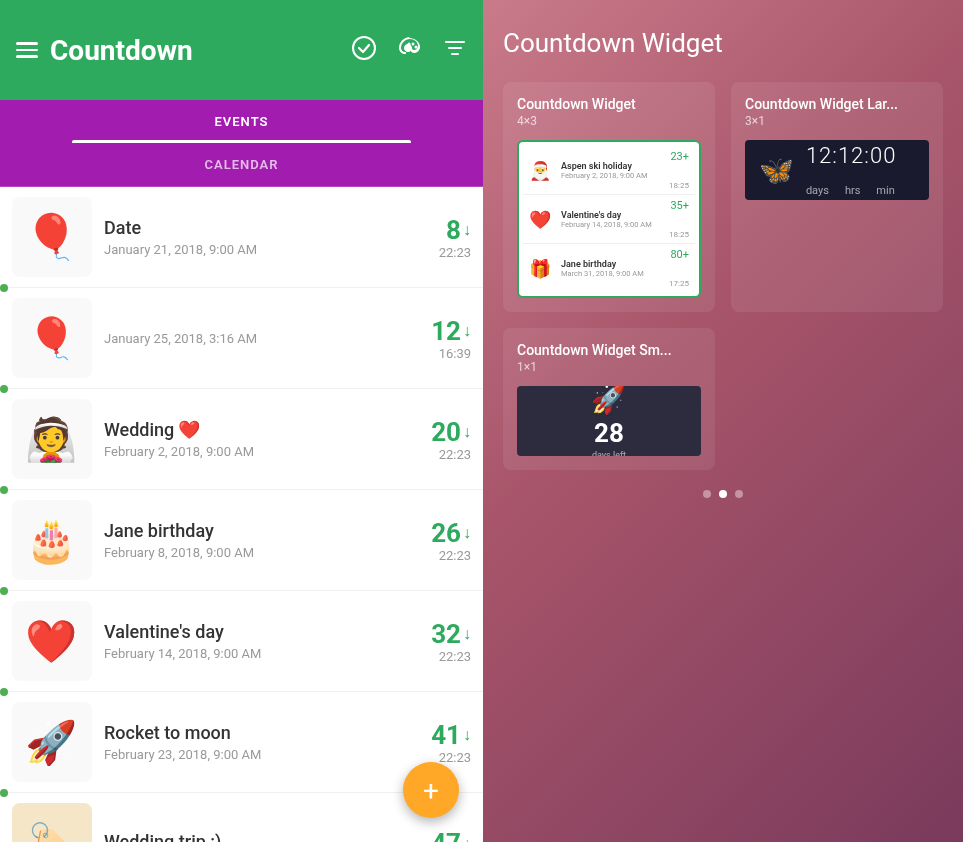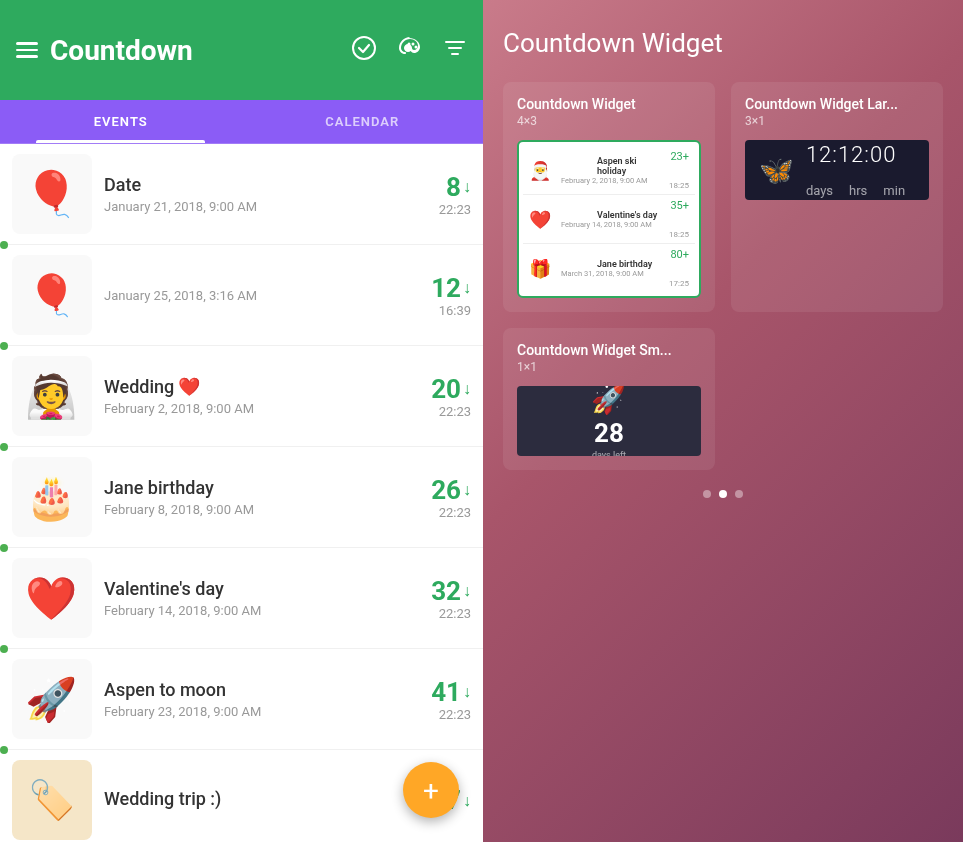--- a/index.html
+++ b/index.html
@@ -60,23 +60,24 @@
       align-items: center;
     }
 
     .header-icon {
       color: #fff;
       font-size: 22px;
       cursor: pointer;
     }
 
     .tabs {
-      background: #8b5cf6;
+      background: #a21caf;
       display: flex;
       border-bottom: 1px solid rgba(255,255,255,0.2);
+      flex-direction: column;
     }
 
     .tab {
       flex: 1;
       text-align: center;
       padding: 14px 0;
       color: rgba(255,255,255,0.7);
       font-size: 13px;
       font-weight: 600;
       letter-spacing: 1px;
@@ -270,21 +271,20 @@
     }
 
     .w4x3-info {
       flex: 1;
     }
 
     .w4x3-name {
       font-size: 9px;
       font-weight: 600;
       color: #333;
-      margin-left: 36px;
     }
 
     .w4x3-date {
       font-size: 7.5px;
       color: #999;
     }
 
     .w4x3-count {
       font-size: 11px;
       font-weight: normal;
@@ -317,24 +317,23 @@
     .widget-3x1-time {
       font-size: 22px;
       color: #fff;
       font-weight: 300;
       letter-spacing: 1px;
     }
 
     .widget-3x1-labels {
       display: flex;
       gap: 16px;
-      font-size: 13px;
+      font-size: 11px;
       color: rgba(255,255,255,0.6);
       margin-top: 16px;
-      justify-content: center;
     }
 
     
     .widget-2x1 {
       background: #4a3728;
       border-radius: 4px;
       display: flex;
       align-items: center;
       padding: 10px 14px;
       gap: 14px;
@@ -526,21 +525,21 @@
             <span>32</span>
               <span class="arrow">↓</span>
           </div>
           <div class="countdown-time">22:23</div>
         </div>
       </div>
 
       <div class="event-item">
         <div class="event-thumb" style="font-size:42px;">🚀</div>
         <div class="event-info">
-          <div class="event-name">Aspen to moon</div>
+          <div class="event-name">Rocket to moon</div>
           <div class="event-date">February 23, 2018, 9:00 AM</div>
         </div>
         <div class="event-countdown">
           <div class="countdown-days">
             <span>41</span>
               <span class="arrow">↓</span>
           </div>
           <div class="countdown-time">22:23</div>
         </div>
       </div>

